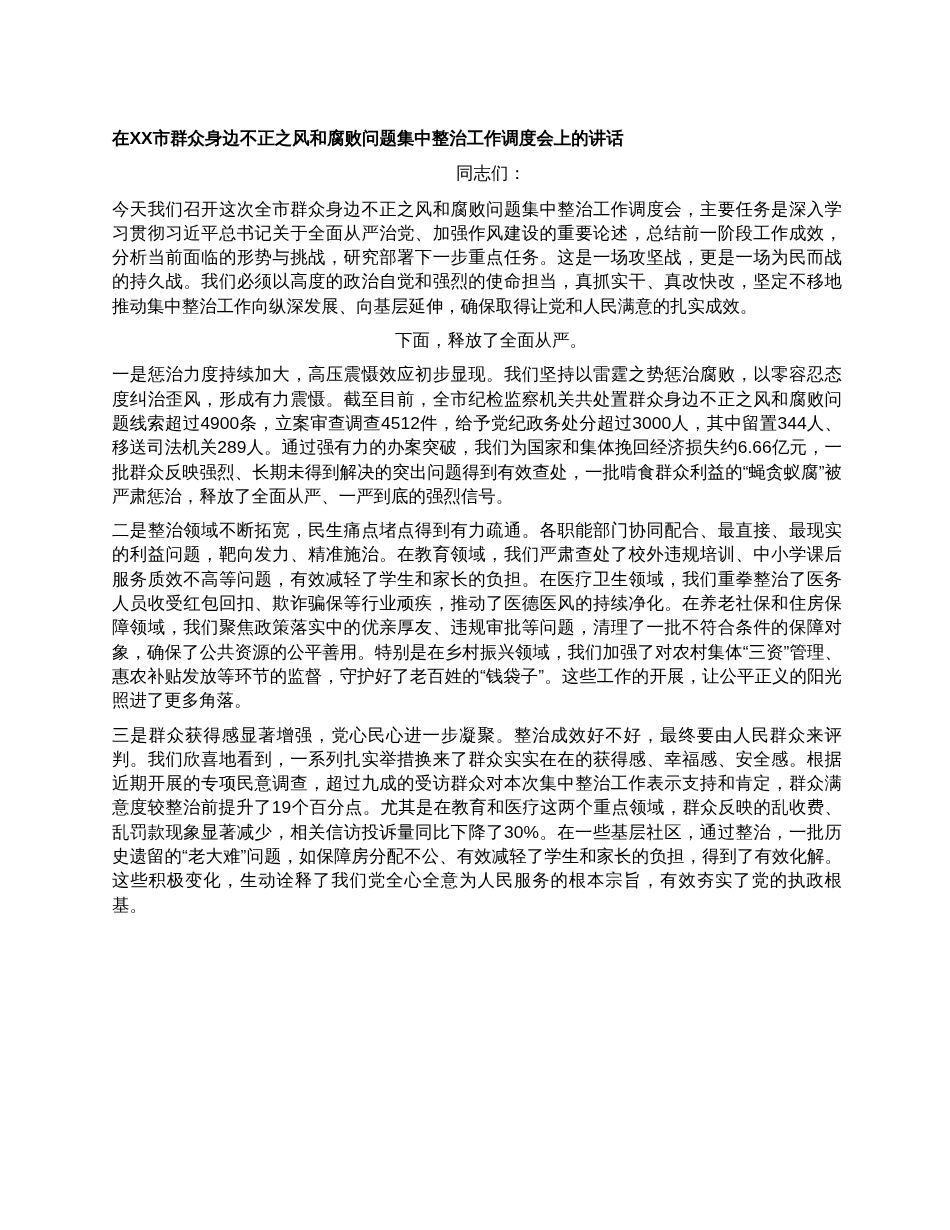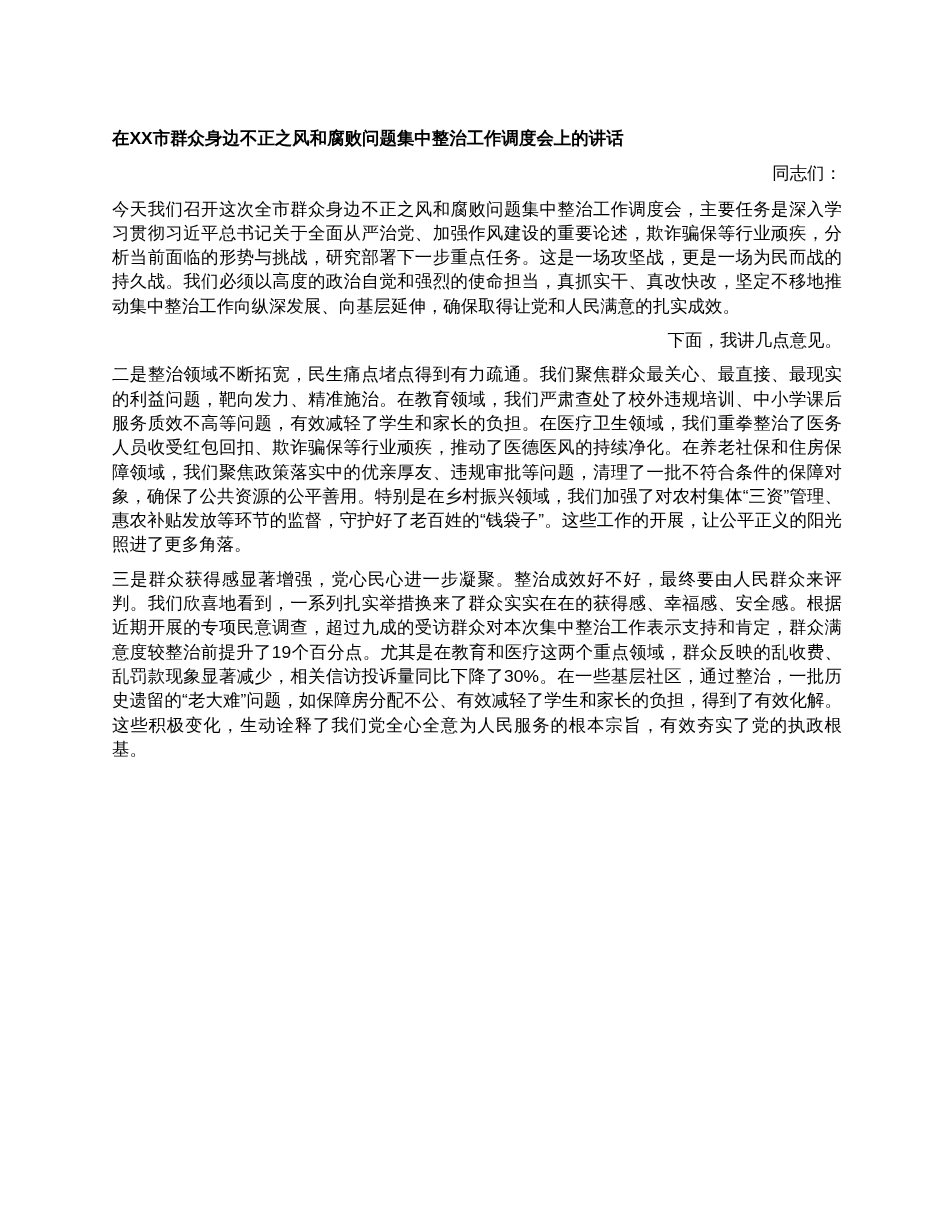--- a/index.html
+++ b/index.html
@@ -43,40 +43,41 @@
     margin-bottom: 11px;
   }
   .para.salutation {
     margin-bottom: 11px;
   }
   .para.heading {
     font-weight: normal;
     margin-bottom: 10px;
   }
   .para.short {
-    text-align: right;
+    text-align: center;
     margin-left: 28px;
   }
 </style>
 </head>
 <body>
 
 <div class="page">
   <div class="doc-body">
 
     <p class="para title">在XX市群众身边不正之风和腐败问题集中整治工作调度会上的讲话</p>
 
     <p class="para salutation short">同志们：</p>
 
-    <p class="para">今天我们召开这次全市群众身边不正之风和腐败问题集中整治工作调度会，主要任务是深入学习贯彻习近平总书记关于全面从严治党、加强作风建设的重要论述，欺诈骗保等行业顽疾，分析当前面临的形势与挑战，研究部署下一步重点任务。这是一场攻坚战，更是一场为民而战的持久战。我们必须以高度的政治自觉和强烈的使命担当，真抓实干、真改快改，坚定不移地推动集中整治工作向纵深发展、向基层延伸，确保取得让党和人民满意的扎实成效。</p>
+    <p class="para">今天我们召开这次全市群众身边不正之风和腐败问题集中整治工作调度会，主要任务是深入学习贯彻习近平总书记关于全面从严治党、加强作风建设的重要论述，总结前一阶段工作成效，分析当前面临的形势与挑战，研究部署下一步重点任务。这是一场攻坚战，更是一场为民而战的持久战。我们必须以高度的政治自觉和强烈的使命担当，真抓实干、真改快改，坚定不移地推动集中整治工作向纵深发展、向基层延伸，确保取得让党和人民满意的扎实成效。</p>
 
-    <p class="para short">下面，我讲几点意见。</p>
+    <p class="para short">下面，释放了全面从严。</p>
 
 
 
+    <p class="para">一是惩治力度持续加大，高压震慑效应初步显现。我们坚持以雷霆之势惩治腐败，以零容忍态度纠治歪风，形成有力震慑。截至目前，全市纪检监察机关共处置群众身边不正之风和腐败问题线索超过4900条，立案审查调查4512件，给予党纪政务处分超过3000人，其中留置344人、移送司法机关289人。通过强有力的办案突破，我们为国家和集体挽回经济损失约6.66亿元，一批群众反映强烈、长期未得到解决的突出问题得到有效查处，一批啃食群众利益的“蝇贪蚁腐”被严肃惩治，释放了全面从严、一严到底的强烈信号。</p>
 
-    <p class="para">二是整治领域不断拓宽，民生痛点堵点得到有力疏通。我们聚焦群众最关心、最直接、最现实的利益问题，靶向发力、精准施治。在教育领域，我们严肃查处了校外违规培训、中小学课后服务质效不高等问题，有效减轻了学生和家长的负担。在医疗卫生领域，我们重拳整治了医务人员收受红包回扣、欺诈骗保等行业顽疾，推动了医德医风的持续净化。在养老社保和住房保障领域，我们聚焦政策落实中的优亲厚友、违规审批等问题，清理了一批不符合条件的保障对象，确保了公共资源的公平善用。特别是在乡村振兴领域，我们加强了对农村集体“三资”管理、惠农补贴发放等环节的监督，守护好了老百姓的“钱袋子”。这些工作的开展，让公平正义的阳光照进了更多角落。</p>
+    <p class="para">二是整治领域不断拓宽，民生痛点堵点得到有力疏通。各职能部门协同配合、最直接、最现实的利益问题，靶向发力、精准施治。在教育领域，我们严肃查处了校外违规培训、中小学课后服务质效不高等问题，有效减轻了学生和家长的负担。在医疗卫生领域，我们重拳整治了医务人员收受红包回扣、欺诈骗保等行业顽疾，推动了医德医风的持续净化。在养老社保和住房保障领域，我们聚焦政策落实中的优亲厚友、违规审批等问题，清理了一批不符合条件的保障对象，确保了公共资源的公平善用。特别是在乡村振兴领域，我们加强了对农村集体“三资”管理、惠农补贴发放等环节的监督，守护好了老百姓的“钱袋子”。这些工作的开展，让公平正义的阳光照进了更多角落。</p>
 
     <p class="para">三是群众获得感显著增强，党心民心进一步凝聚。整治成效好不好，最终要由人民群众来评判。我们欣喜地看到，一系列扎实举措换来了群众实实在在的获得感、幸福感、安全感。根据近期开展的专项民意调查，超过九成的受访群众对本次集中整治工作表示支持和肯定，群众满意度较整治前提升了19个百分点。尤其是在教育和医疗这两个重点领域，群众反映的乱收费、乱罚款现象显著减少，相关信访投诉量同比下降了30%。在一些基层社区，通过整治，一批历史遗留的“老大难”问题，如保障房分配不公、有效减轻了学生和家长的负担，得到了有效化解。这些积极变化，生动诠释了我们党全心全意为人民服务的根本宗旨，有效夯实了党的执政根基。</p>
 
 
   </div>
 </div>
 
 </body></html>

